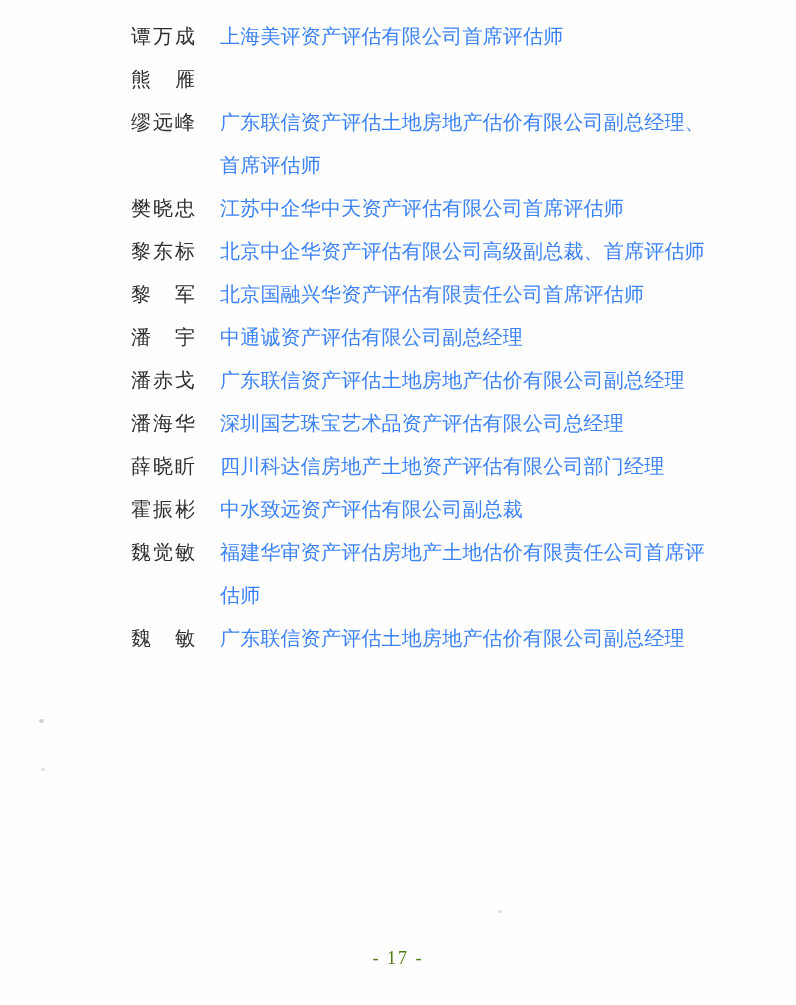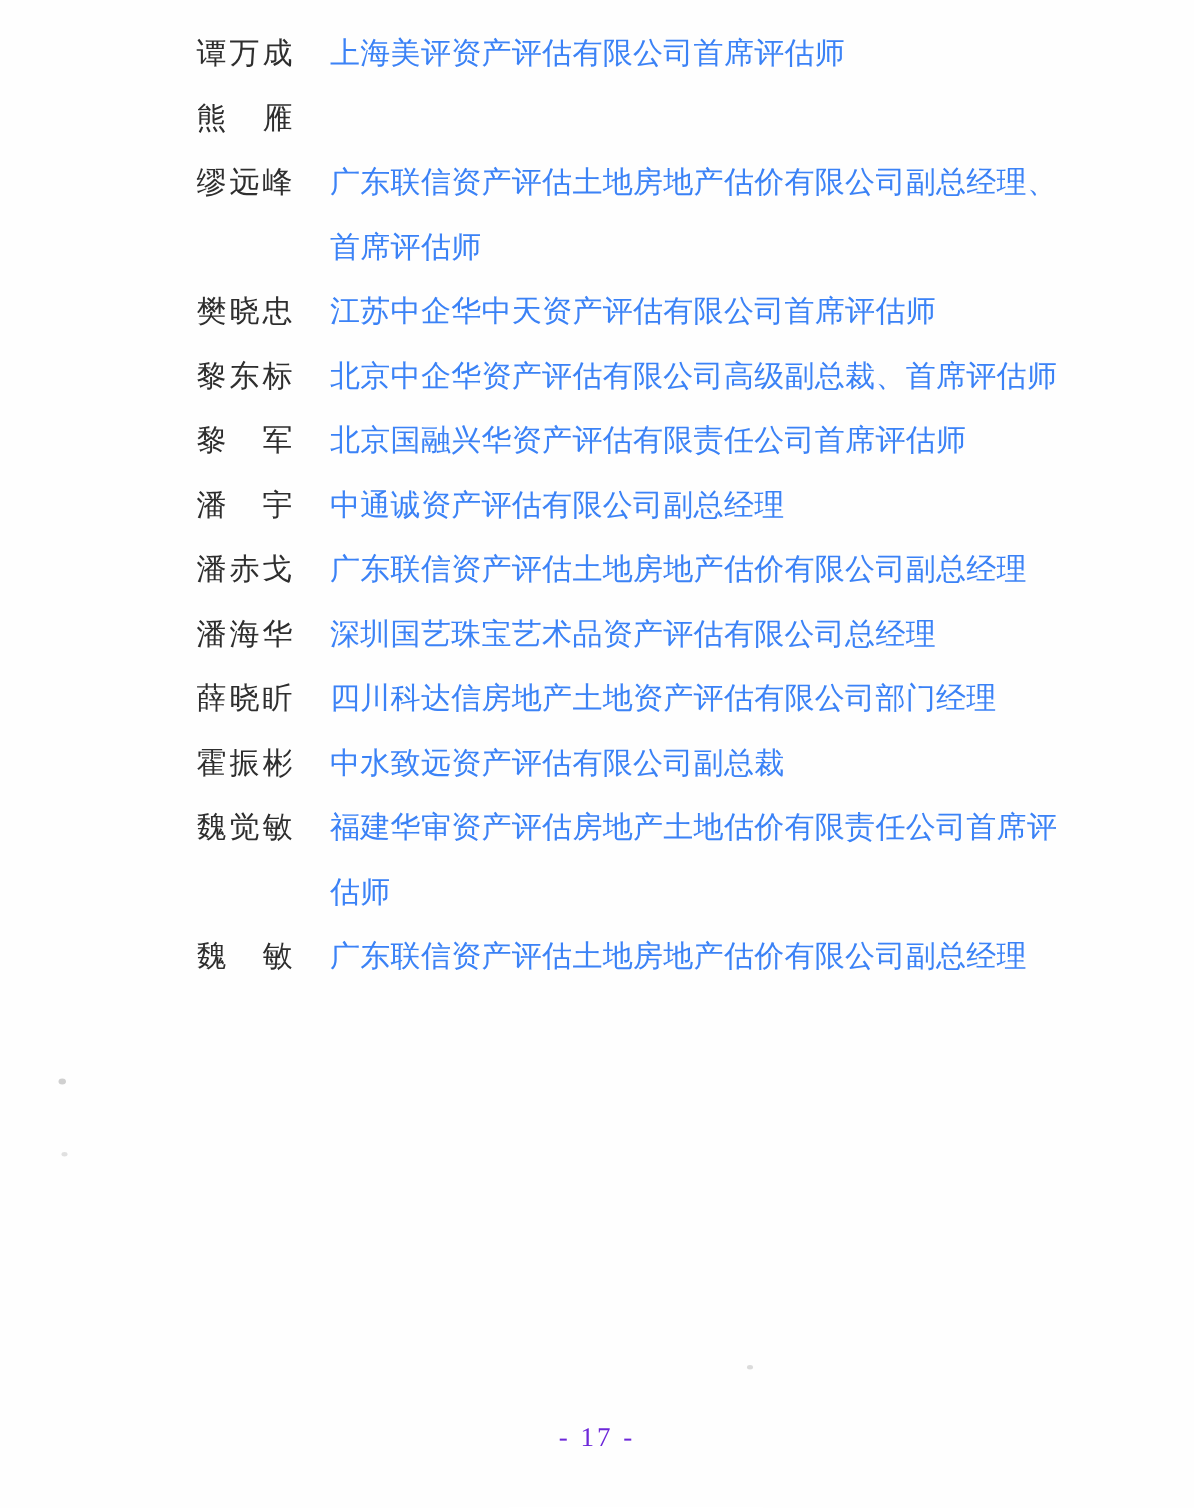--- a/index.html
+++ b/index.html
@@ -60,21 +60,21 @@
   }
 
   .page-number {
     position: absolute;
     left: 0;
     top: 948px;
     width: 100%;
     text-align: center;
     font-size: 18px;
     letter-spacing: 2px;
-    color: #6d28d9;
+    color: #4d7c0f;
   }
 
   
   .speck {
     position: absolute;
     background: #9a9a9a;
     opacity: 0.45;
     border-radius: 50%;
   }
   .speck-1 { left: 39px;  top: 719px; width: 5px; height: 4px; }

